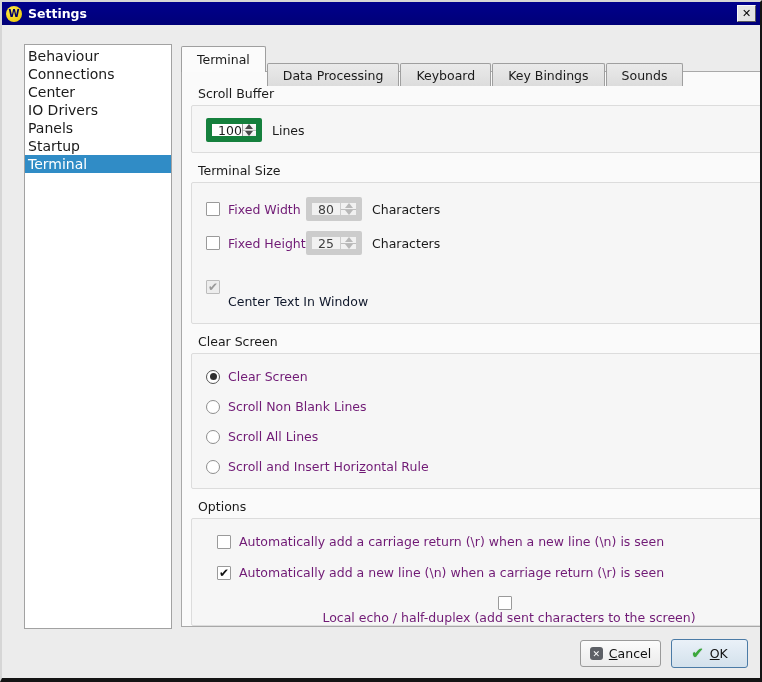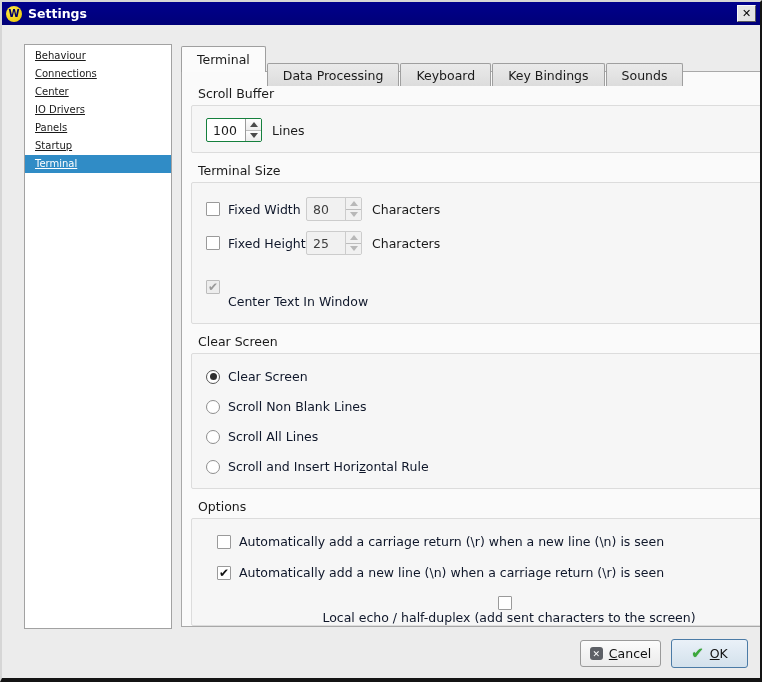--- a/index.html
+++ b/index.html
@@ -31,22 +31,22 @@
     display:flex;align-items:center;justify-content:center;
     font-size:11px;font-weight:bold;color:#000;padding:0;cursor:default;
   }
 
   
   .sidebar{
     position:absolute;left:22px;top:42px;width:148px;height:585px;
     background:#fff;border:1px solid #a2a2a2;padding-top:2px;
   }
   .side-item{
-    height:18px;line-height:18px;font-size:10px;color:#1a1a1a;
-    padding-left:10px;white-space:nowrap;text-decoration:underline;
+    height:18px;line-height:18px;font-size:14px;color:#1a1a1a;
+    padding-left:3px;white-space:nowrap;
   }
   .side-item.selected{background:#308cc6;color:#fff;}
 
   
   .tabbar{
     position:absolute;left:179px;top:44px;height:26px;display:flex;z-index:2;
   }
   .tab{
     font-size:12.5px;color:#1a1a1a;padding:0 15px;display:flex;align-items:center;
     border:1px solid #9f9f9f;border-bottom:none;border-radius:2px 2px 0 0;
@@ -66,21 +66,21 @@
   .group-title{font-size:12.5px;color:#1a1a1a;margin:0 0 4px 7px;}
   .group-frame{
     border:1px solid #dcdcdc;background:#f6f6f6;border-radius:2px;
   }
   .group{margin-bottom:10px;}
 
   .row{display:flex;align-items:center;}
 
   
   .spin{
-    width:56px;height:24px;border:1px solid #15803d;border-radius:2px;
+    width:56px;height:24px;border:6px solid #15803d;border-radius:2px;
     background:#fff;display:flex;overflow:hidden;
   }
   .spin-val{flex:1;font-size:12.5px;color:#1a1a1a;display:flex;align-items:center;padding-left:6px;}
   .spin-btns{width:16px;border-left:1px solid #9a9a9a;display:flex;flex-direction:column;}
   .spin-b{flex:1;display:flex;align-items:center;justify-content:center;background:linear-gradient(#fdfdfd,#ececec);}
   .spin-b.up{border-bottom:1px solid #bdbdbd;}
   .tri-up{width:0;height:0;border-left:4px solid transparent;border-right:4px solid transparent;border-bottom:5px solid #4a4a4a;}
   .tri-down{width:0;height:0;border-left:4px solid transparent;border-right:4px solid transparent;border-top:5px solid #4a4a4a;}
   .spin.disabled{background:#f1f1f1;border-color:#cccccc;}
   .spin.disabled .spin-val{color:#404040;}
@@ -100,21 +100,21 @@
 
   
   .rb{
     width:14px;height:14px;border:1px solid #8e8e8e;border-radius:50%;background:#fff;
     display:inline-flex;align-items:center;justify-content:center;flex:0 0 auto;
   }
   .rb.checked{border-color:#555;}
   .rb .dot{width:7px;height:7px;border-radius:50%;background:#2e2e2e;display:none;}
   .rb.checked .dot{display:block;}
 
-  .lbl{font-size:12.5px;color:#0f172a;margin-left:8px;white-space:nowrap;}
+  .lbl{font-size:12.5px;color:#701a75;margin-left:8px;white-space:nowrap;}
   .lbl.disabled{color:#0f172a;margin-top:29px;}
   .unit{font-size:12.5px;color:#1a1a1a;margin-left:10px;}
   .mn{text-decoration:underline;}
 
   
   .f-scroll{padding:12px 14px;height:48px;}
   .f-size{padding:14px 14px 12px;}
   .f-size .row{margin-bottom:10px;}
   .f-size .cb-label-cell{display:flex;align-items:center;width:100px;}
   .f-clear{padding:15px 14px 14px;}

